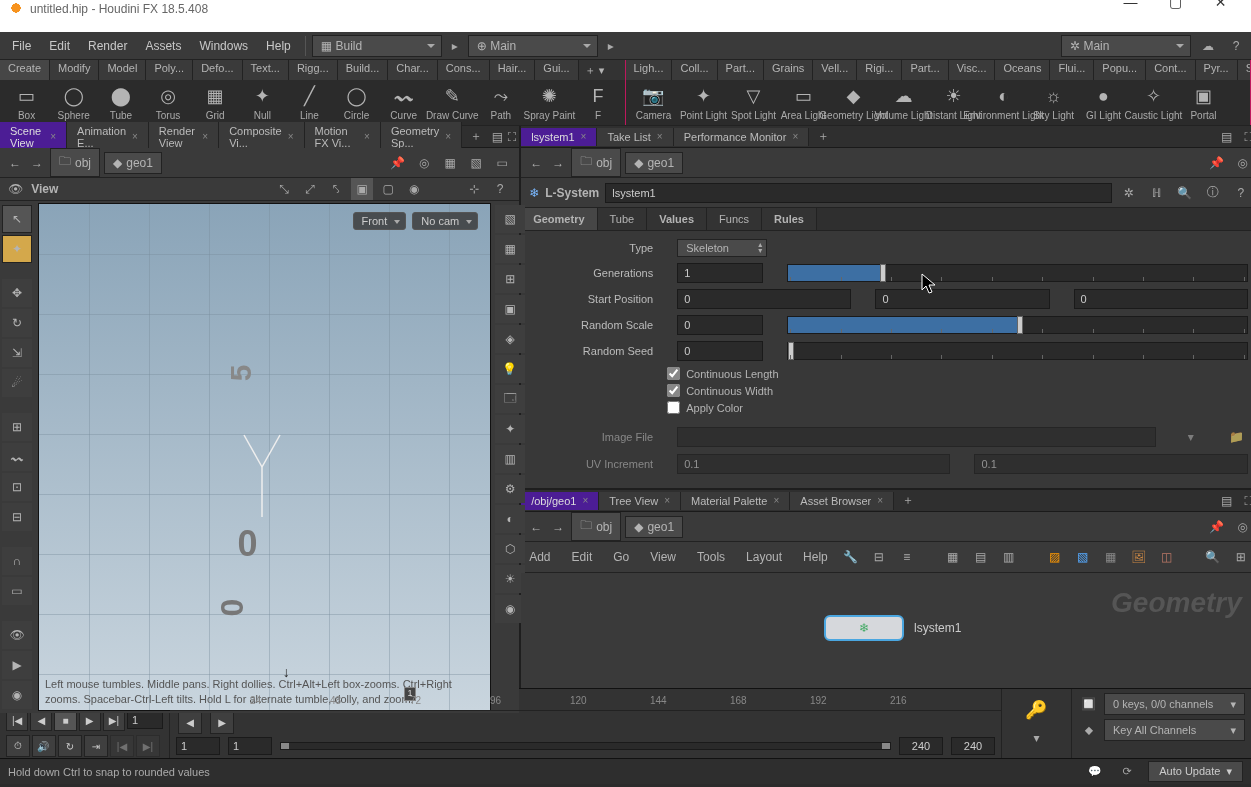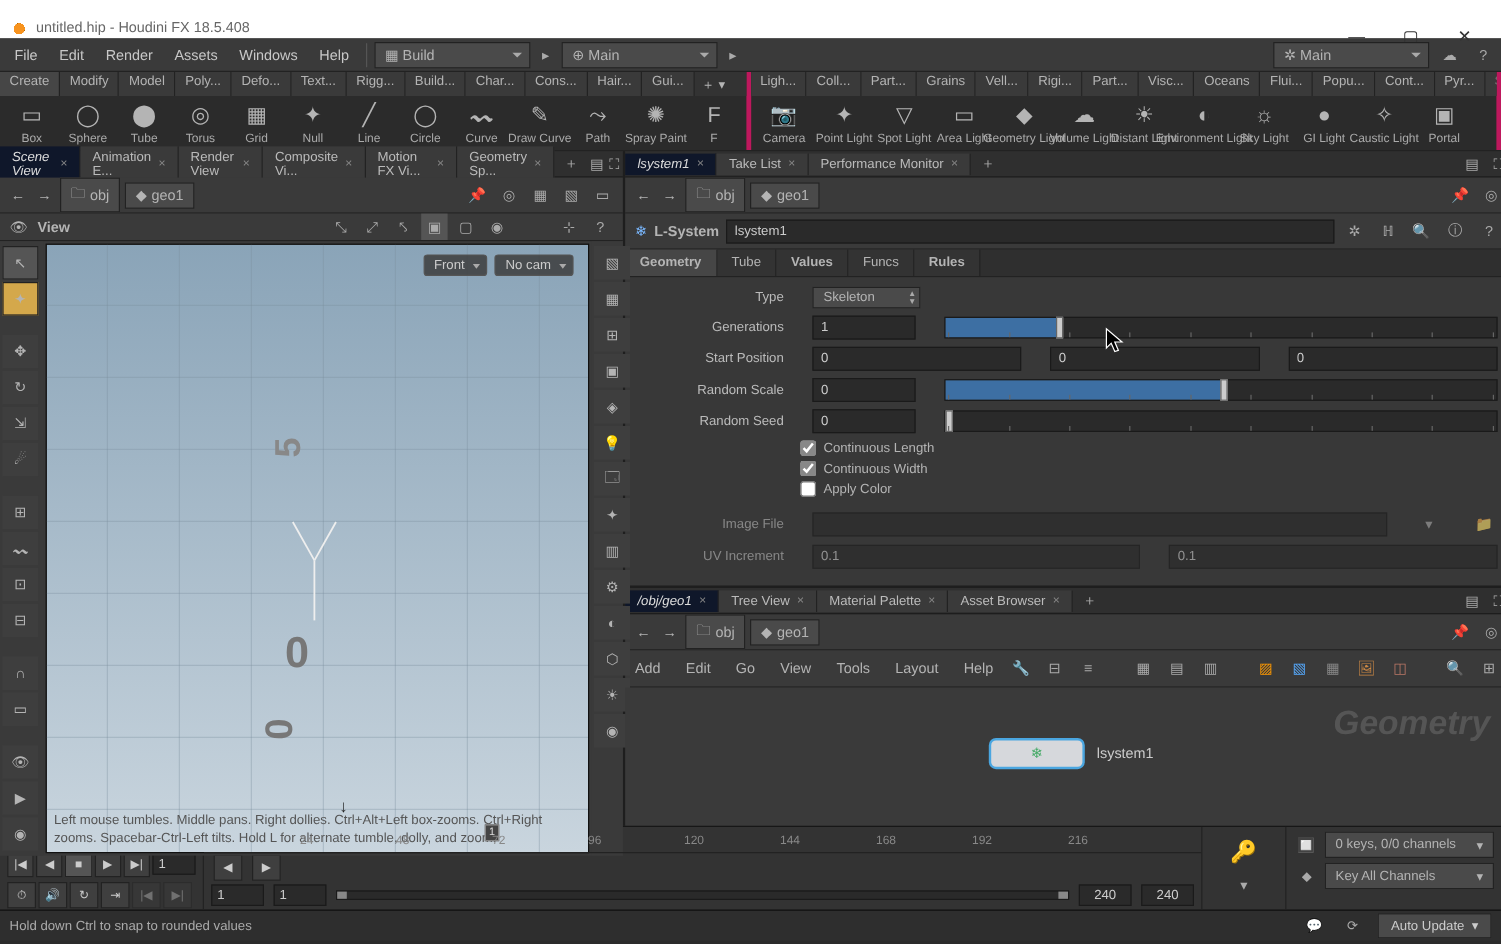--- a/index.html
+++ b/index.html
@@ -1,46 +1,46 @@
 <!DOCTYPE html>
 <html><head>
 <meta charset="utf-8">
 <style>
   * { margin: 0; padding: 0; box-sizing: border-box; font-family: "Segoe UI", Tahoma, sans-serif; }
   body { background: #2b2b2b; color: #b4b4b4; font-size: 12px; width: 1251px; height: 787px; overflow: hidden; user-select: none; }
 
   
-  .titlebar { height: 30px; background: #fff; display: flex; align-items: flex-start; padding: 16px 8px; color: #666; }
+  .titlebar { height: 30px; background: #fff; display: flex; align-items: flex-end; padding: 16px 8px; color: #666; }
   .titlebar .app-icon { width: 16px; height: 16px; background: radial-gradient(circle,#f7931e 40%,#b56800 41%,transparent 42%); border-radius: 50%; margin-right:6px;}
   .titlebar .title { flex:1; font-size:12px; }
   .win-btn { width:45px; height:28px; text-align:center; line-height:28px; font-size:14px; color:#333; }
 
   
   .menubar { height:28px; background:#3a3a3a; display:flex; align-items:center; padding:0 4px; gap:2px; border-bottom:1px solid #222; }
   .menubar .menu { padding:4px 8px; color:#c8c8c8; }
   .menubar .divider { width:1px; height:20px; background:#555; margin:0 4px;}
   .desktop-select { display:flex; align-items:center; background:#4a4a4a; border:1px solid #222; height:22px; padding:0 22px 0 8px; position:relative; min-width:130px;}
   .desktop-select::after { content:""; position:absolute; right:6px; width:0;height:0;border-left:4px solid transparent;border-right:4px solid transparent;border-top:4px solid #aaa; top:8px;}
   .menubar .right { margin-left:auto; display:flex; gap:6px; align-items:center;}
   .icon-btn { width:22px;height:22px;display:flex;align-items:center;justify-content:center;color:#aaa;}
   .shelf-tabs { display:flex; height:20px; background:#333; overflow:hidden; font-size:11px; }
   .shelf-tab { padding:2px 8px; background:#3a3a3a; border-right:1px solid #222; white-space:nowrap; color:#b4b4b4;}
   .shelf-tab.first { background:#464646;}
   .shelf-tools { display:flex; padding:4px 6px; gap:6px; overflow:hidden;}
   .tool { display:flex; flex-direction:column; align-items:center; width:44px; gap:2px;}
   .tool .ticon { width:24px;height:24px;display:flex;align-items:center;justify-content:center;font-size:18px;}
   .tool .tlabel { font-size:10px; color:#aaa; white-space:nowrap;}
   .shelf-row { display:flex; border-bottom:1px solid #222;}
-  .shelf-half { width:50%; border-right:4px solid #be185d;}
+  .shelf-half { width:50%; border-right:1px solid #be185d;}
   .shelf-plus { display:flex; align-items:center; padding:0 6px; gap:4px; background:#333;}
 
   
   .pane-tabs { height:22px; background:#2f2f2f; display:flex; align-items:center; border-bottom:1px solid #1a1a1a;}
   .pane-tab { padding:3px 10px; background:#3a3a3a; border-right:1px solid #222; font-size:11px; color:#bbb; display:flex; align-items:center; gap:6px;}
-  .pane-tab.active { background:#0f172a; color:#ddd; font-style:italic;}
+  .pane-tab.active { background:#4c1d95; color:#ddd; }
   .pane-tab .x { color:#888; font-size:10px;}
   .pane-tab-add { padding:0 8px; color:#aaa;}
   .pane-header { height:30px; background:#3a3a3a; display:flex; align-items:center; padding:0 6px; gap:4px; border-bottom:1px solid #222;}
   .pane-header .nav-arrow { width:18px;height:18px;display:flex;align-items:center;justify-content:center;}
   .crumb { background:#4a4a4a; padding:3px 8px; border:1px solid #222; display:flex; align-items:center; gap:4px;}
 
   
   .main-panes { display:flex; height:562px; }
   .left-pane { width:604px; display:flex; flex-direction:column; border-right:2px solid #1e1e1e;}
   .right-pane { flex:1; display:flex; flex-direction:column;}

